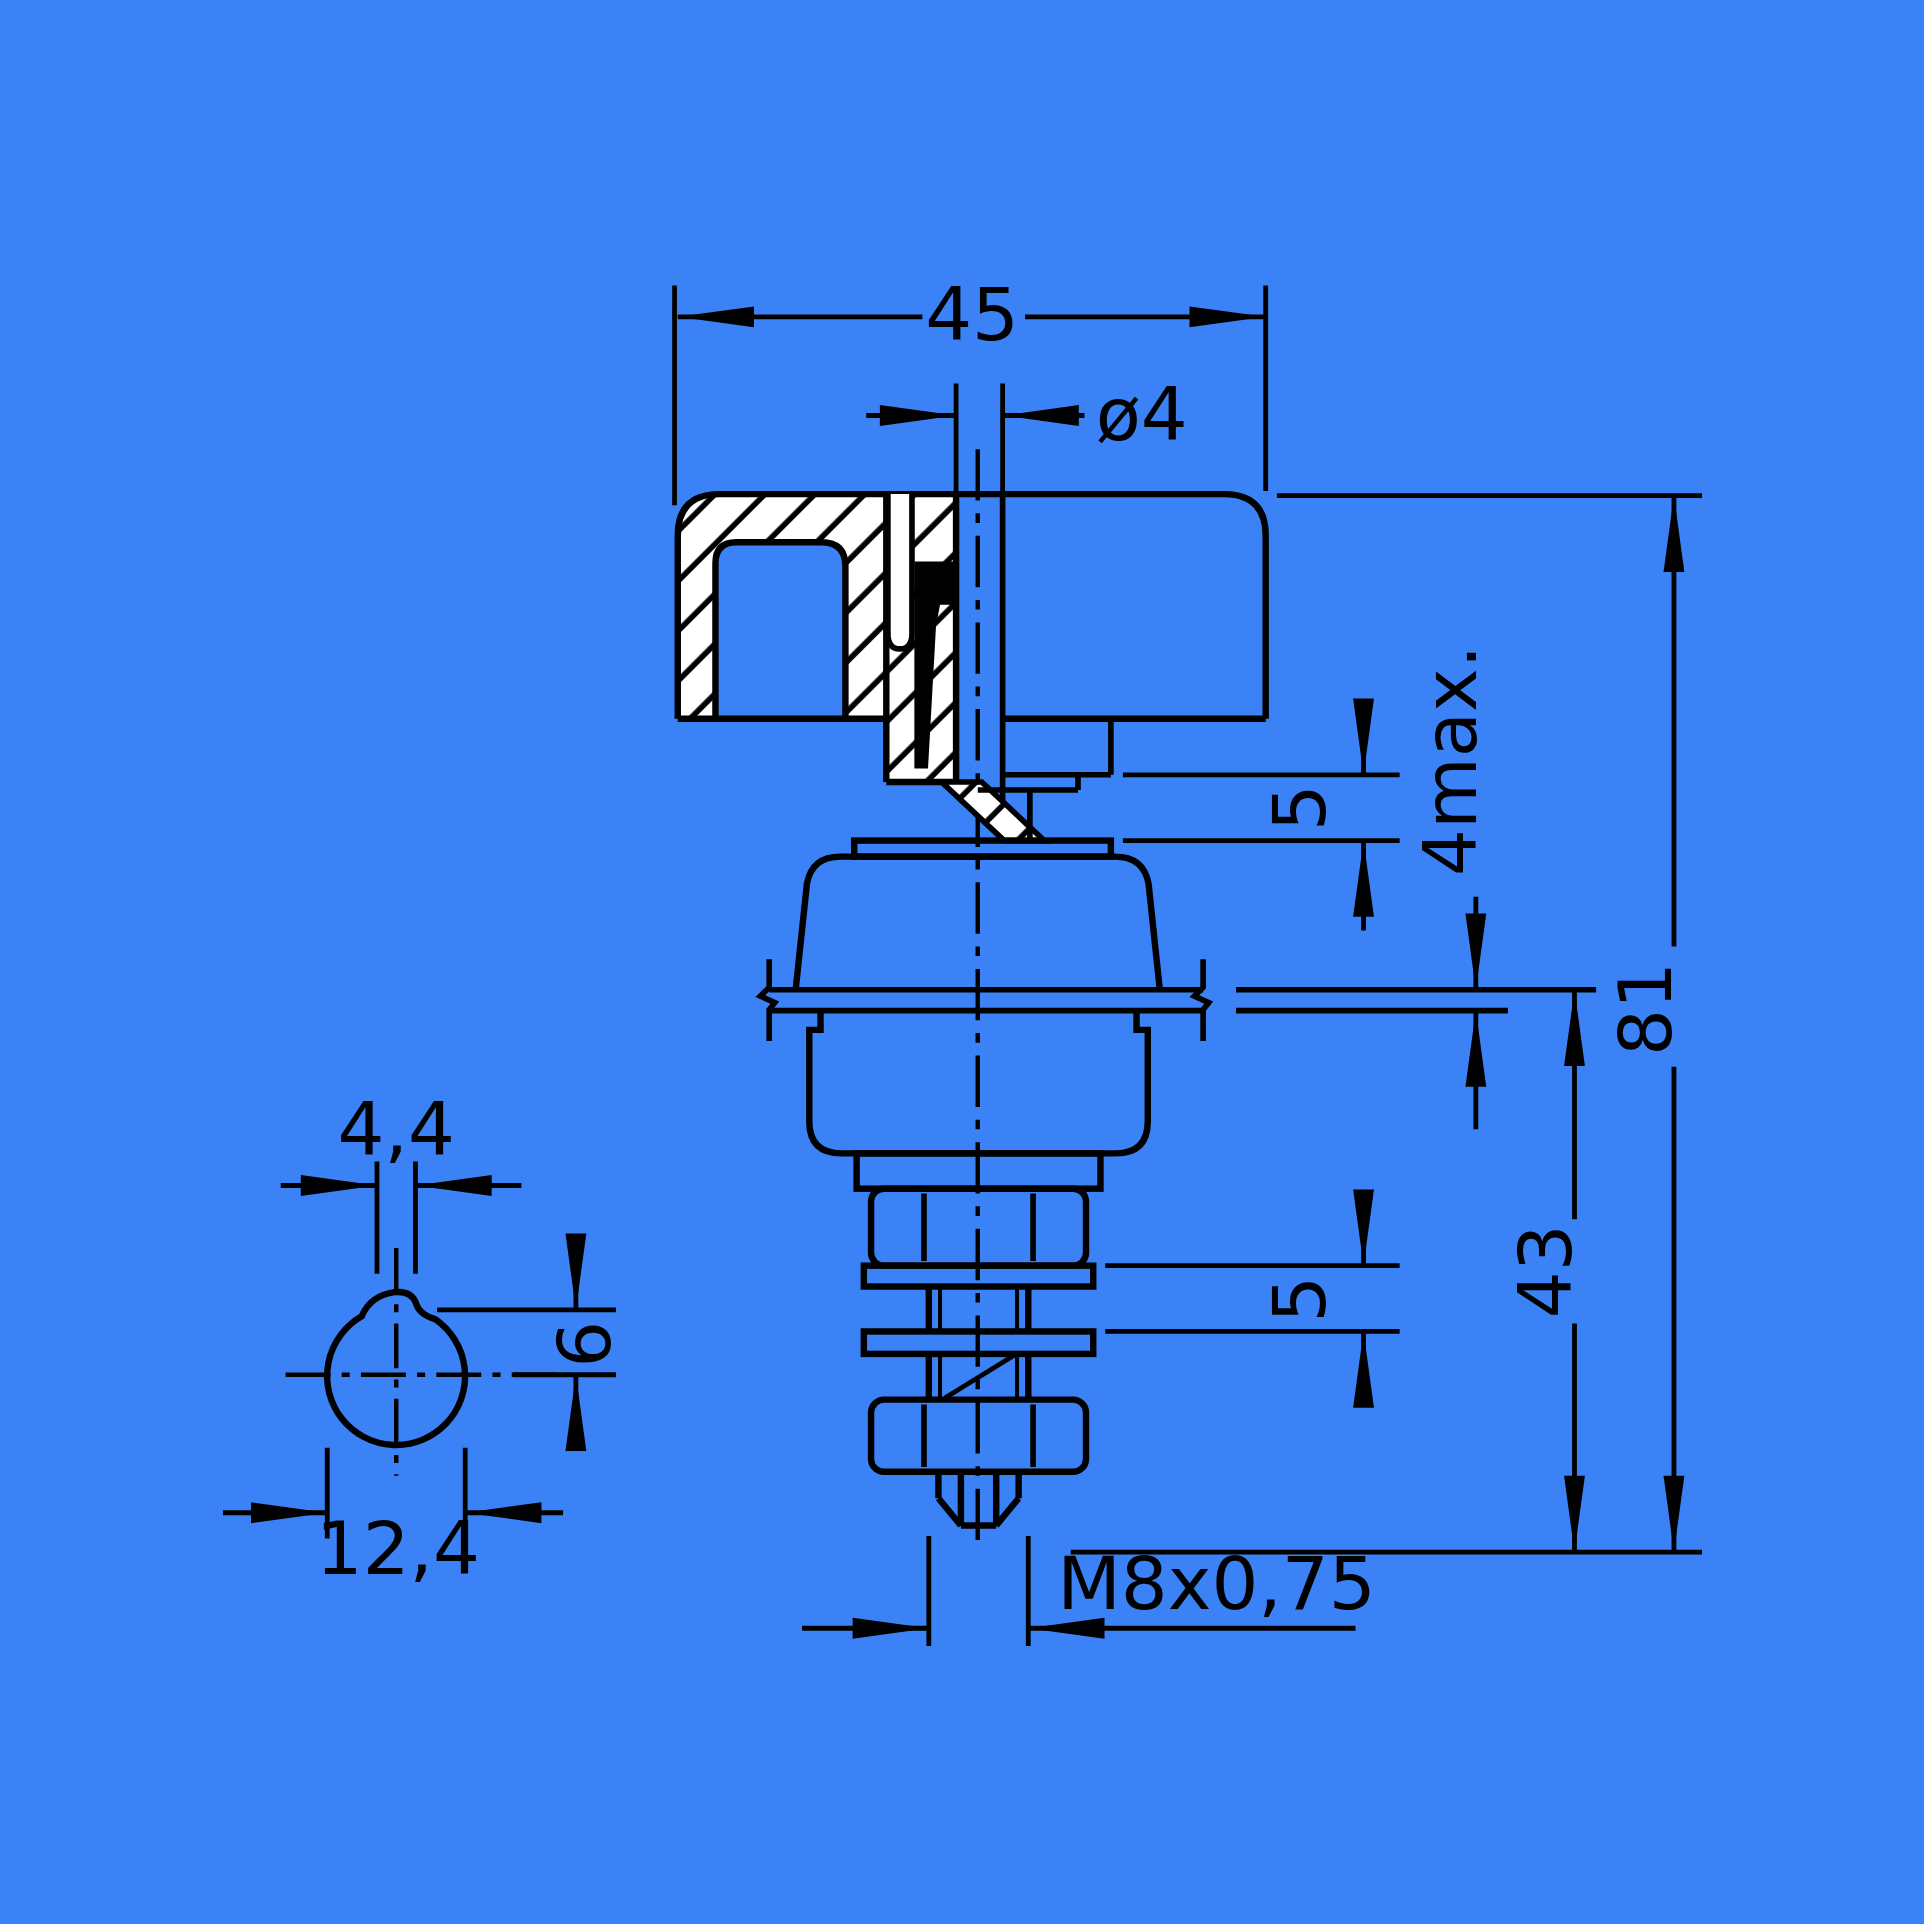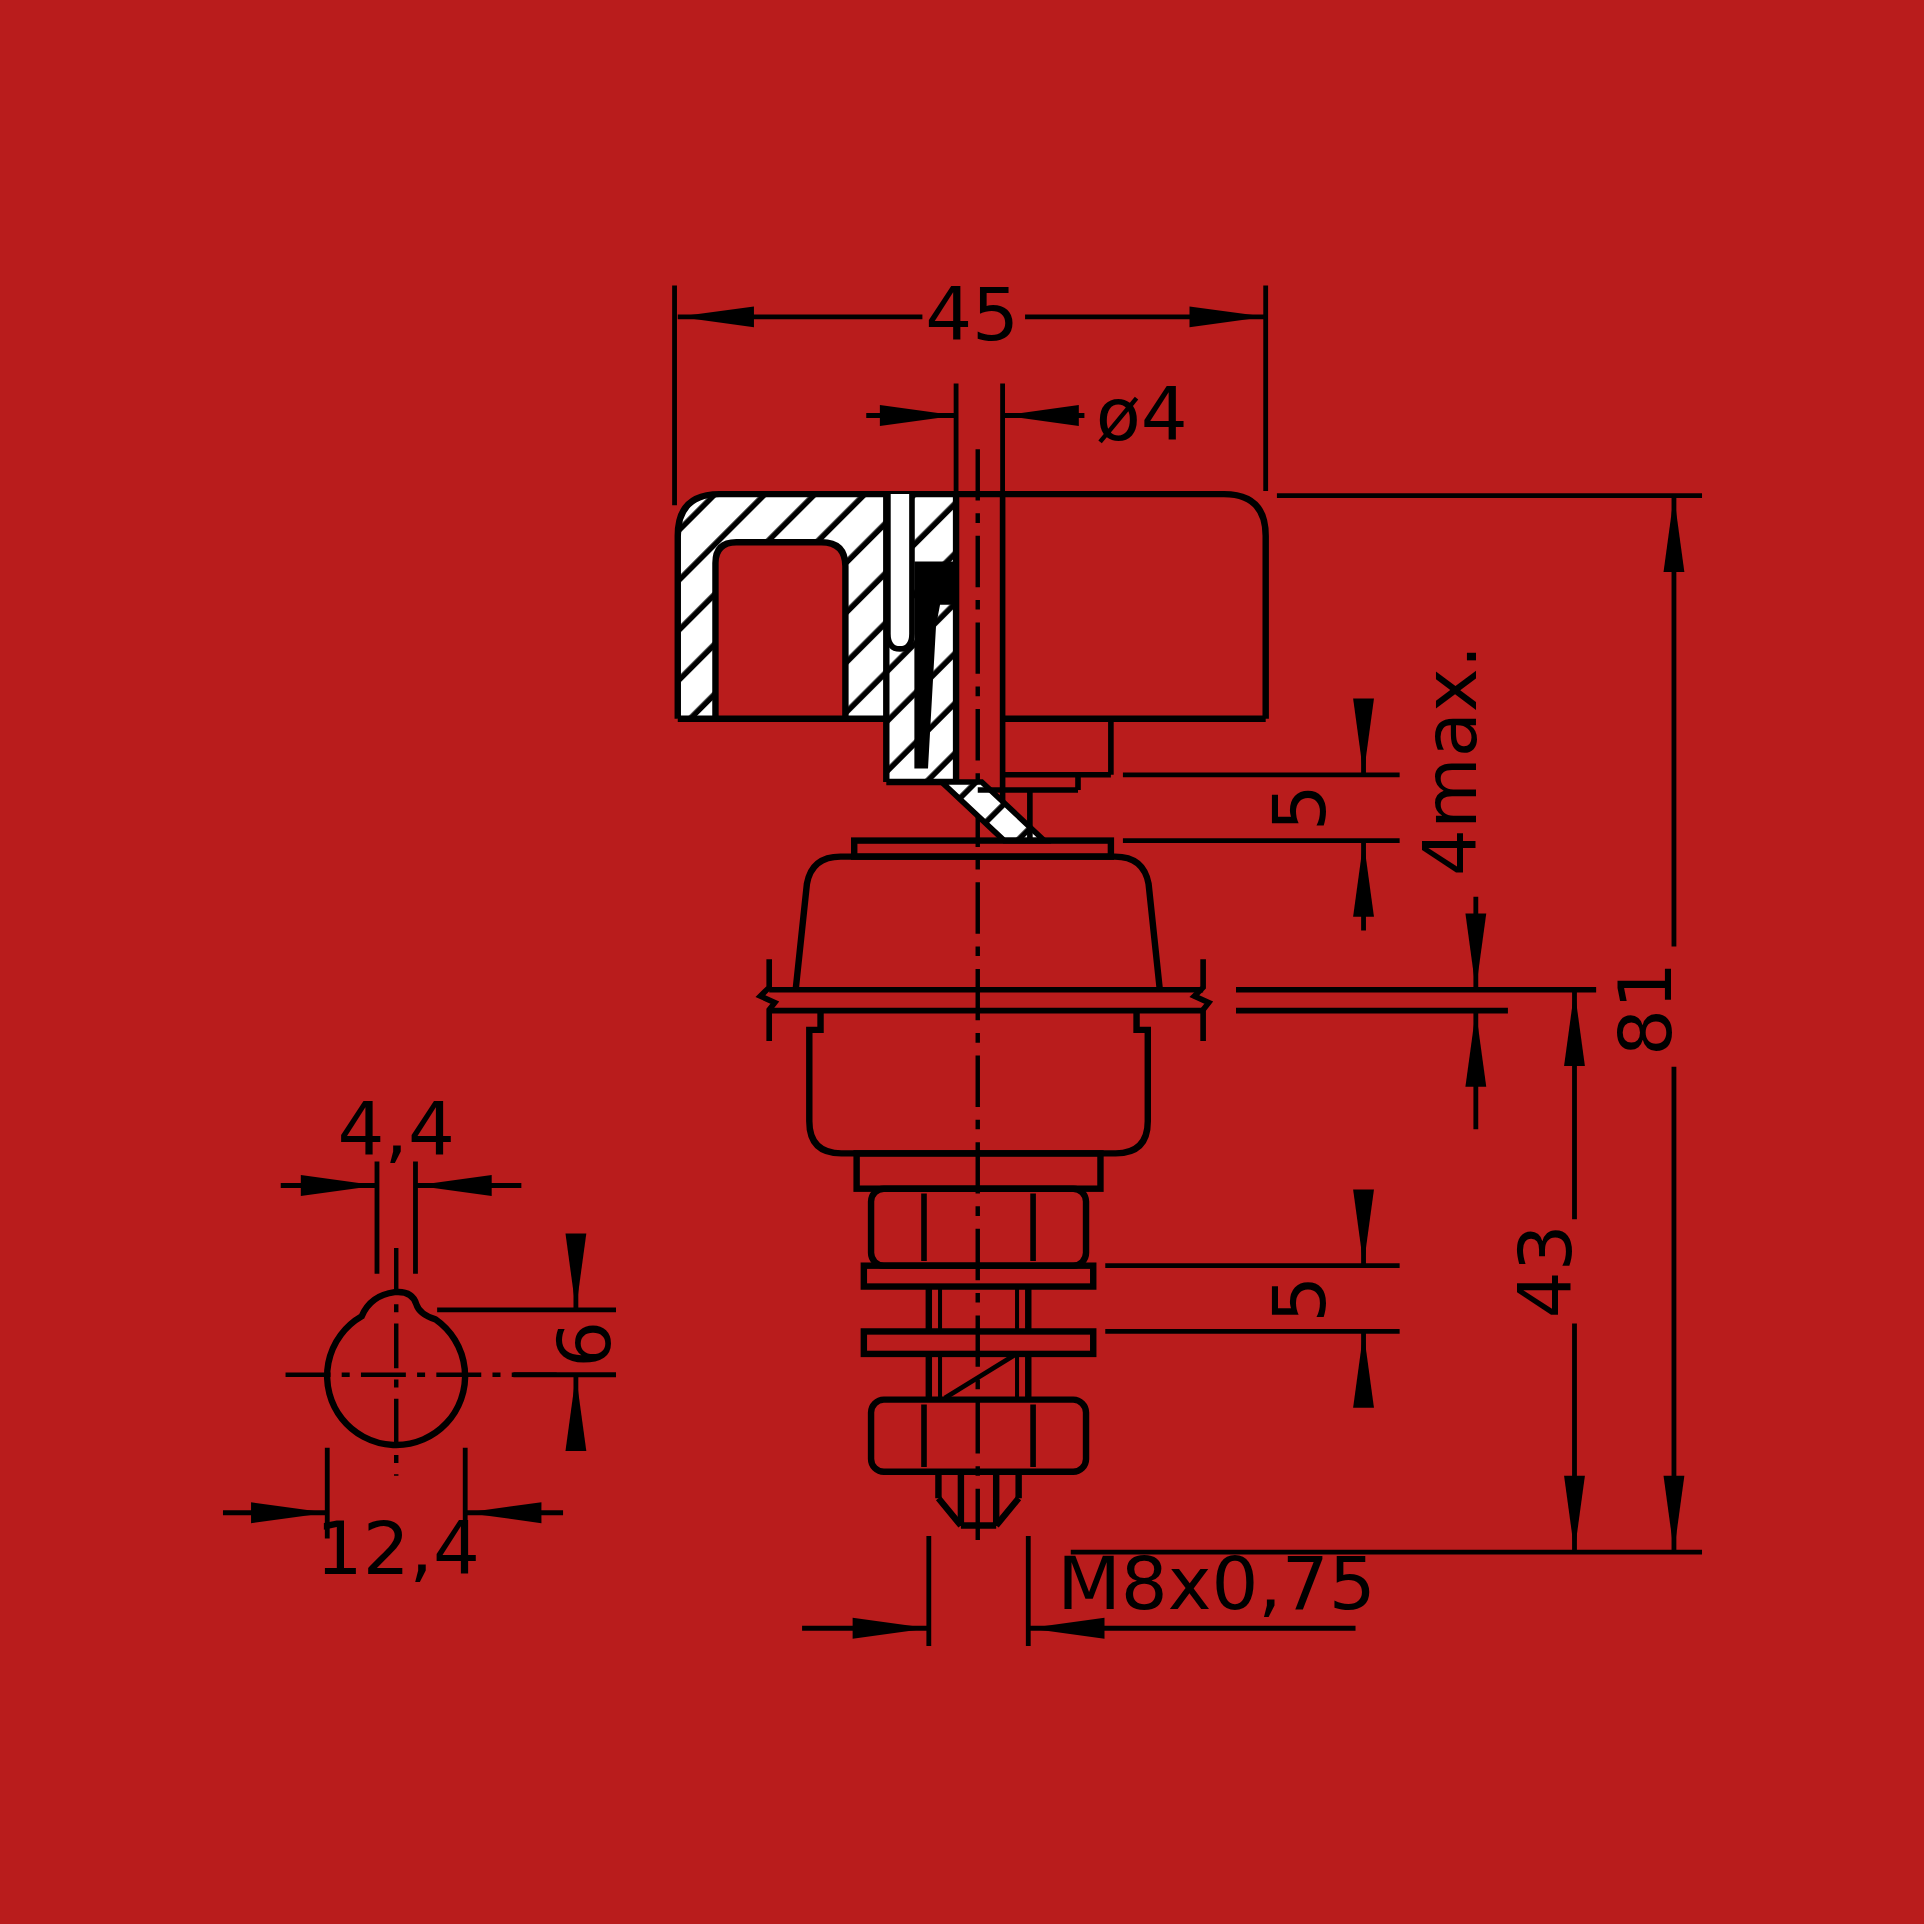--- a/index.html
+++ b/index.html
@@ -1,16 +1,16 @@
 <!DOCTYPE html>
 <html style="font-size:13px"><head>
 <meta charset="utf-8">
 <style>
   html,body{margin:0;padding:0;background:#ffffff;}
-  .canvas{width:1925px;height:1925px;position:relative;background:#b91c1c;}
+  .canvas{width:1925px;height:1925px;position:relative;background:#3b82f6;}
   svg{display:block;}
   text{font-family:"DejaVu Sans","Liberation Sans",sans-serif;font-size:92px;fill:#000;}
 </style>
 </head>
 <body>
 
 <div class="canvas">
 <svg width="1925" height="1925" viewBox="0 0 2400 2400">
   <defs>
     <pattern id="hatch" patternUnits="userSpaceOnUse" width="44" height="44" patternTransform="rotate(45)">

